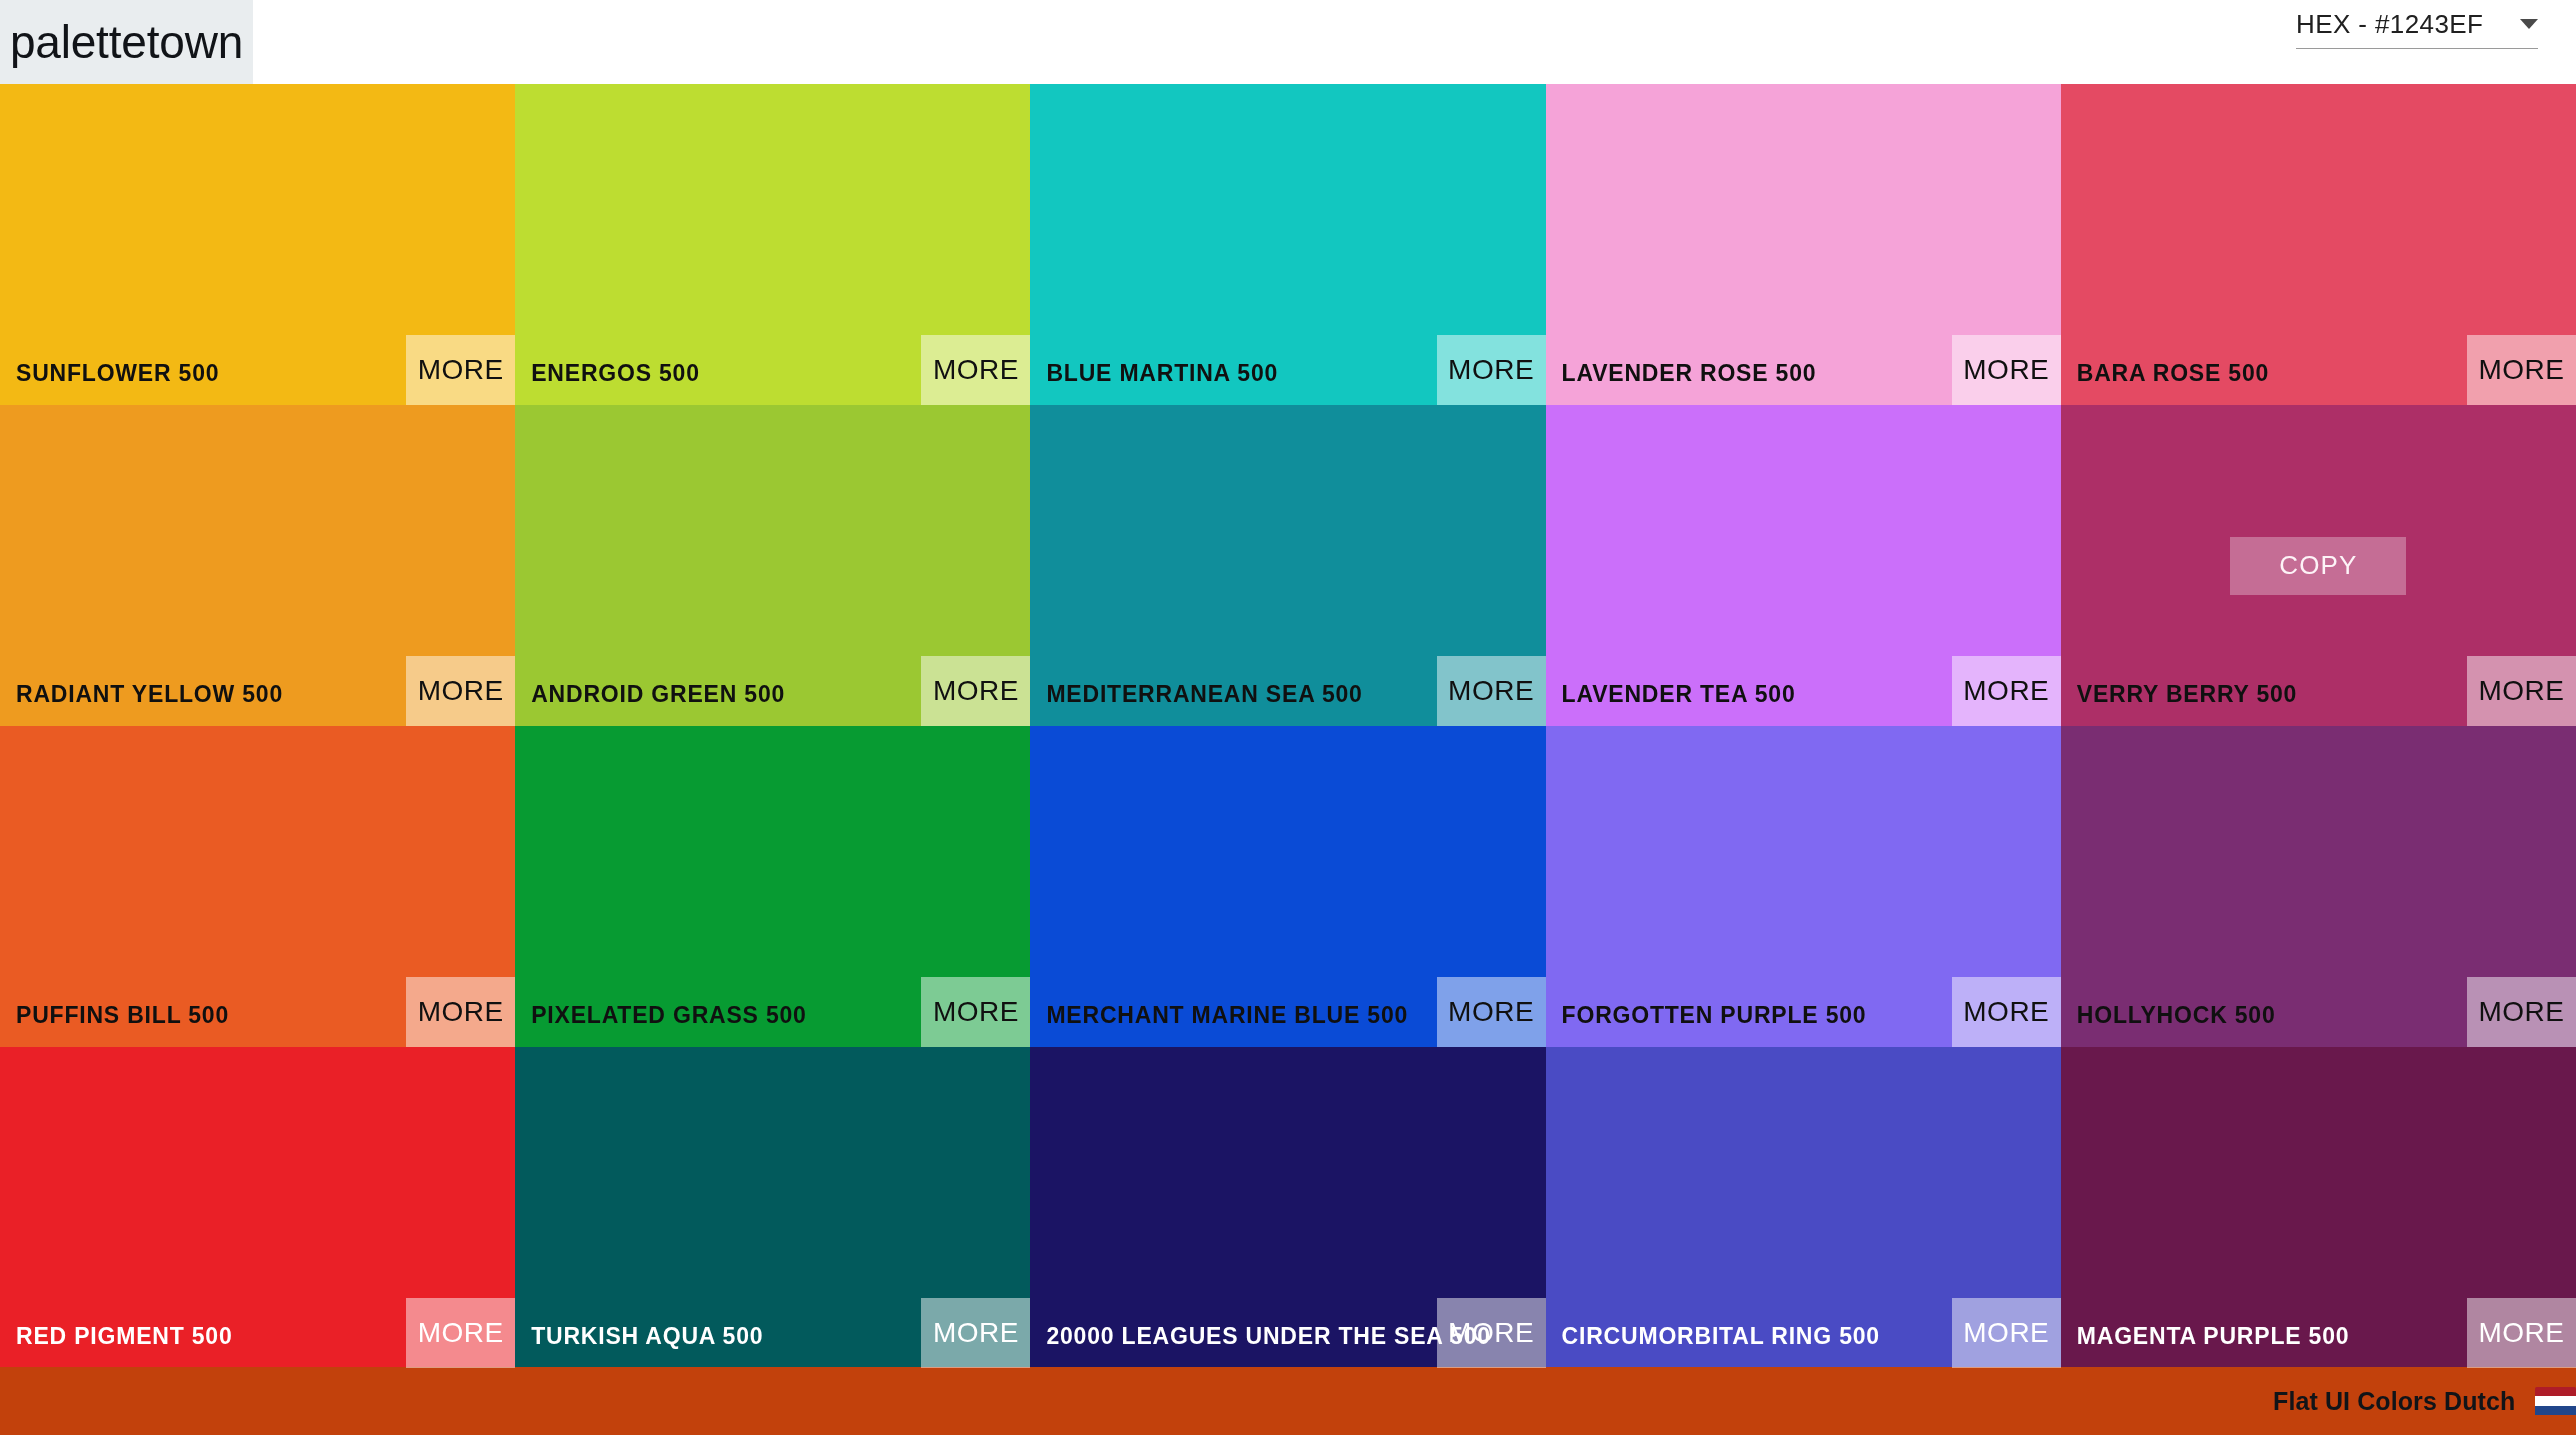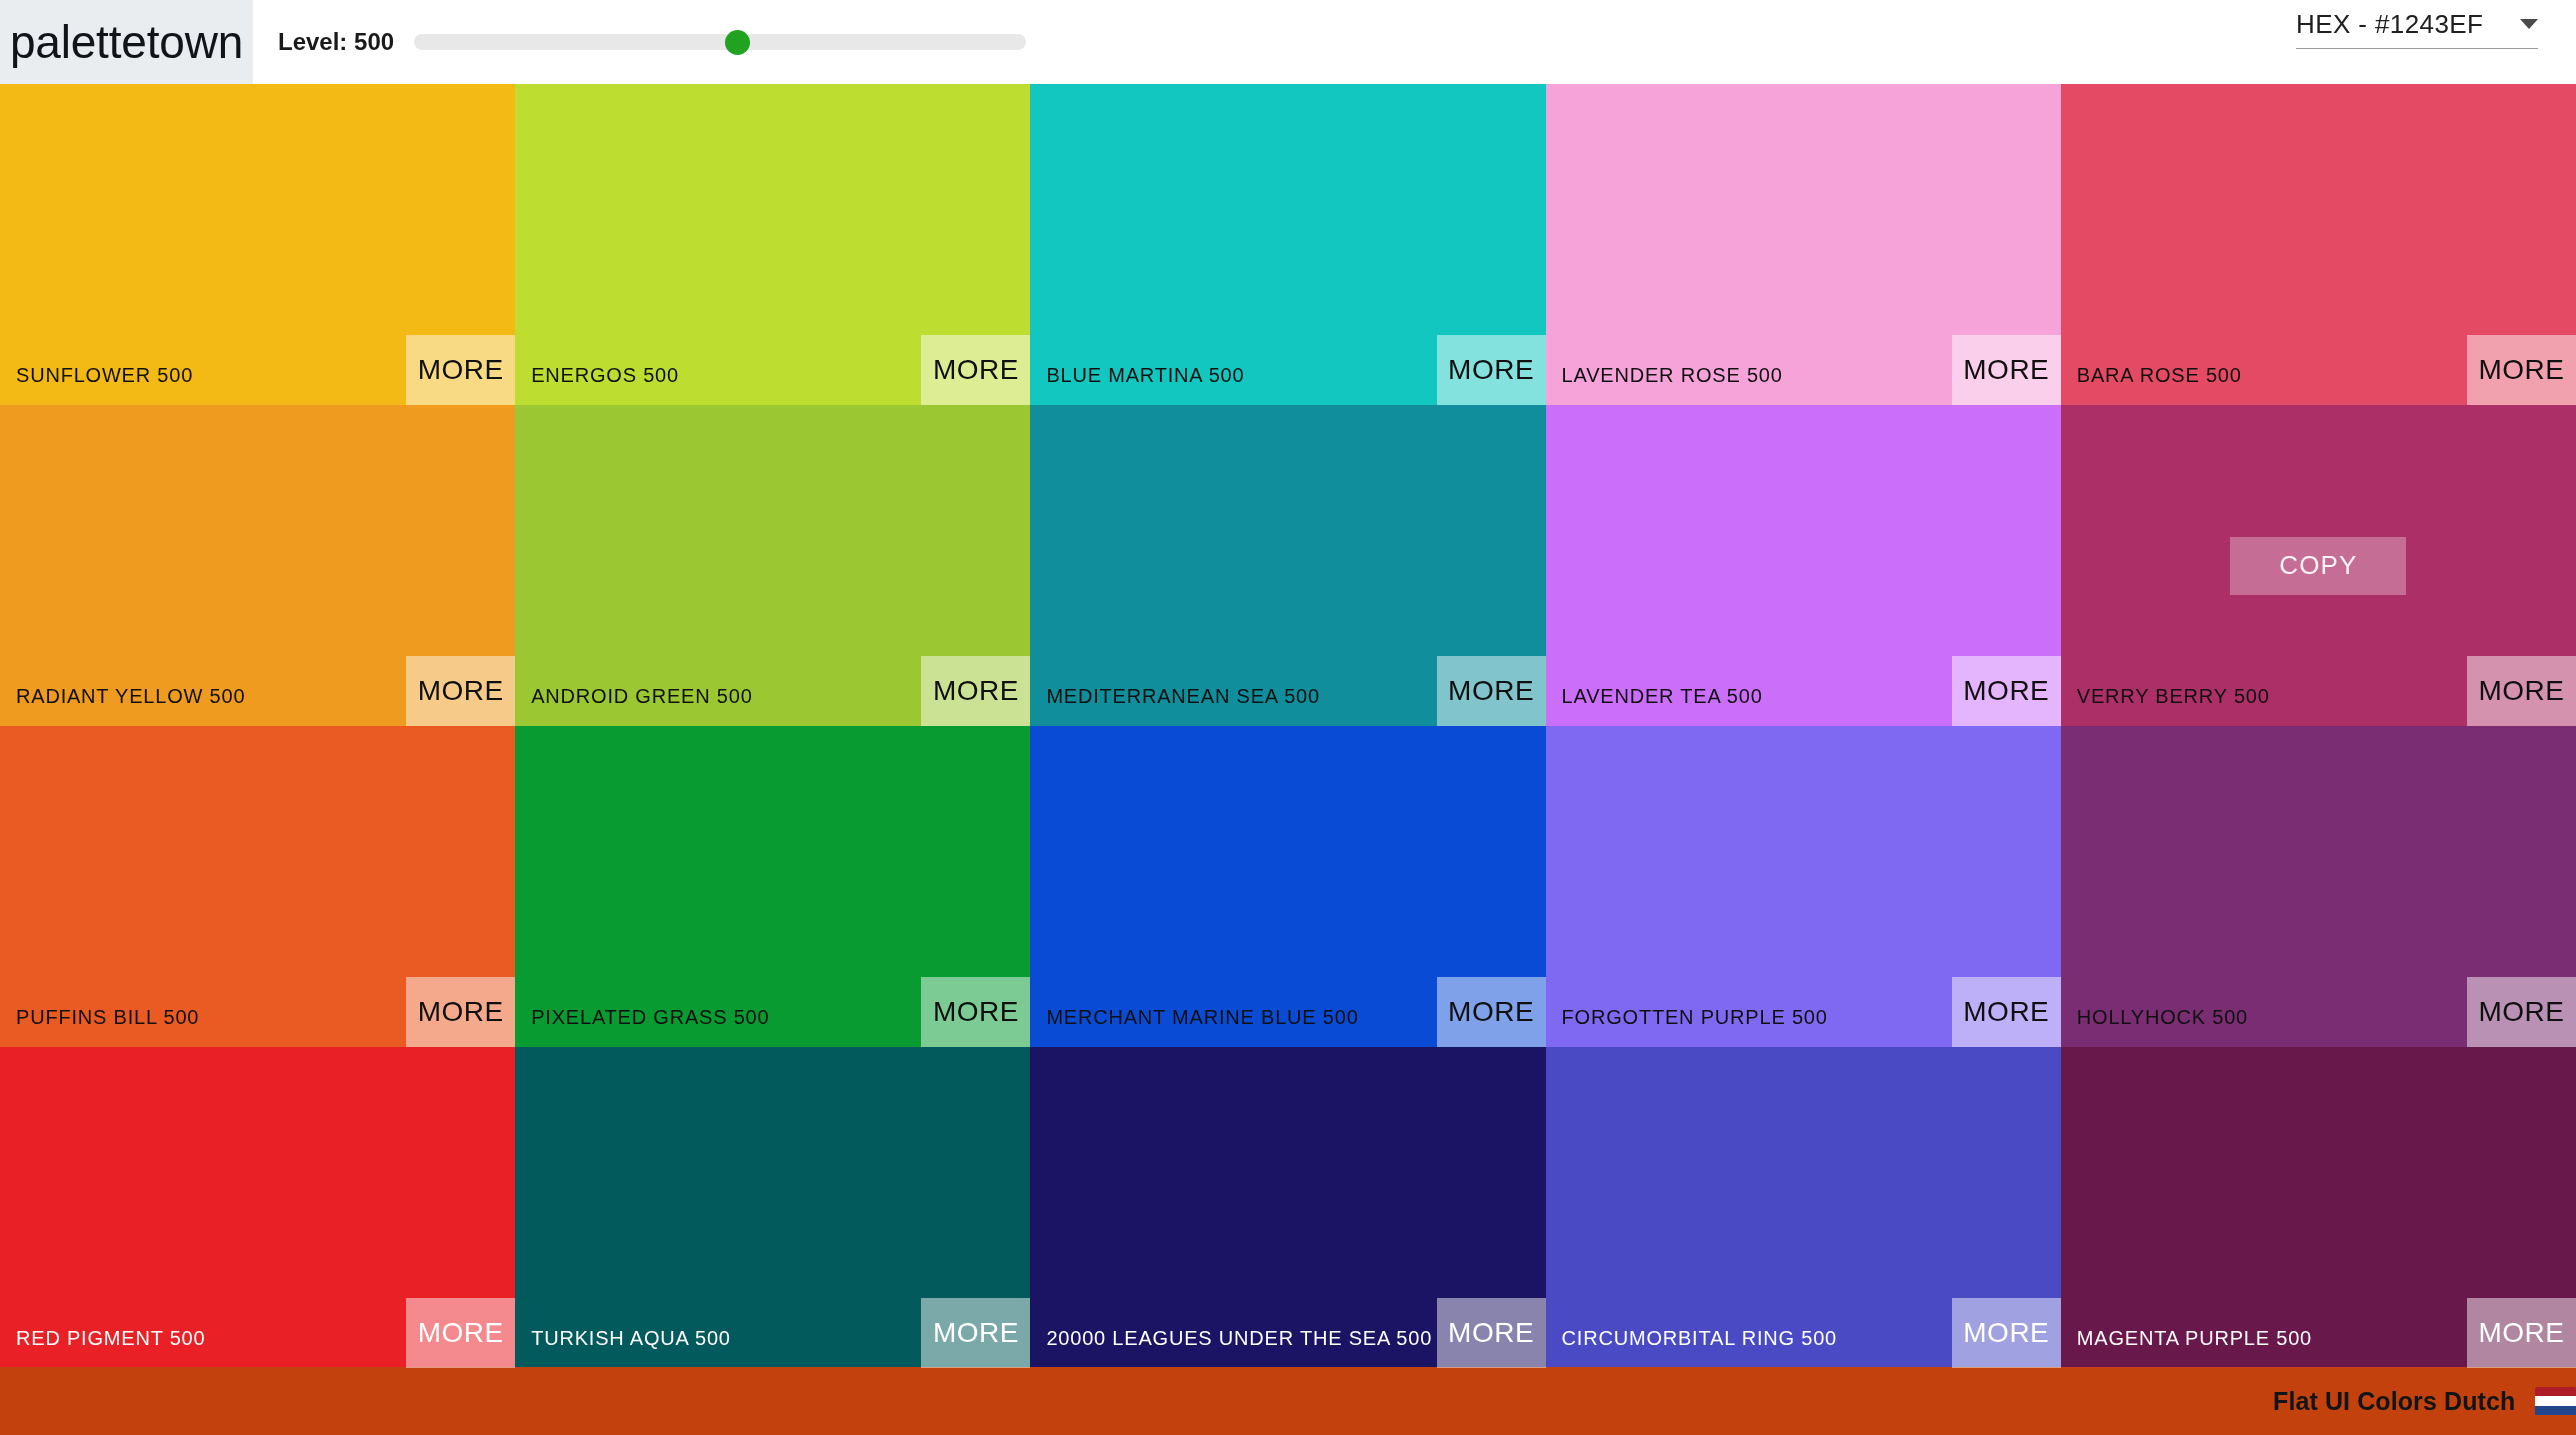--- a/index.html
+++ b/index.html
@@ -80,22 +80,22 @@
     grid-template-rows: repeat(4, 1fr);
   }
   .tile {
     position: relative;
     overflow: visible;
     cursor: pointer;
   }
   .tile-label {
     position: absolute;
     left: 16px; bottom: 18px;
-    font-size: 20px;
-    font-weight: 400;
+    font-size: 23px;
+    font-weight: 700;
     letter-spacing: 0.8px;
     white-space: nowrap;
     text-transform: uppercase;
     z-index: 2;
     pointer-events: none;
   }
   .more-btn {
     position: absolute;
     right: 0; bottom: 0;
     width: 109px; height: 70px;
@@ -145,26 +145,20 @@
 </style>
 </head>
 <body>
 
 <div class="header">
 
   <div class="logo-panel">
     <span class="logo-text">palettetown</span>
   </div>
 
-  <div class="level-group">
-    <span class="level-label">Level: 500</span>
-    <div class="slider" style="background: rgb(232, 232, 232);">
-      <div class="slider-thumb" style="left: 311px; background: rgb(33, 163, 33);"></div>
-    </div>
-  </div>
 
   <div class="hex-select">
     <span class="hex-value">HEX - #1243EF</span>
     <span class="caret"></span>
   </div>
 
 </div>
 
 <div class="grid" id="color-grid">
     <div class="tile light" style="background: rgb(243, 185, 20);">

